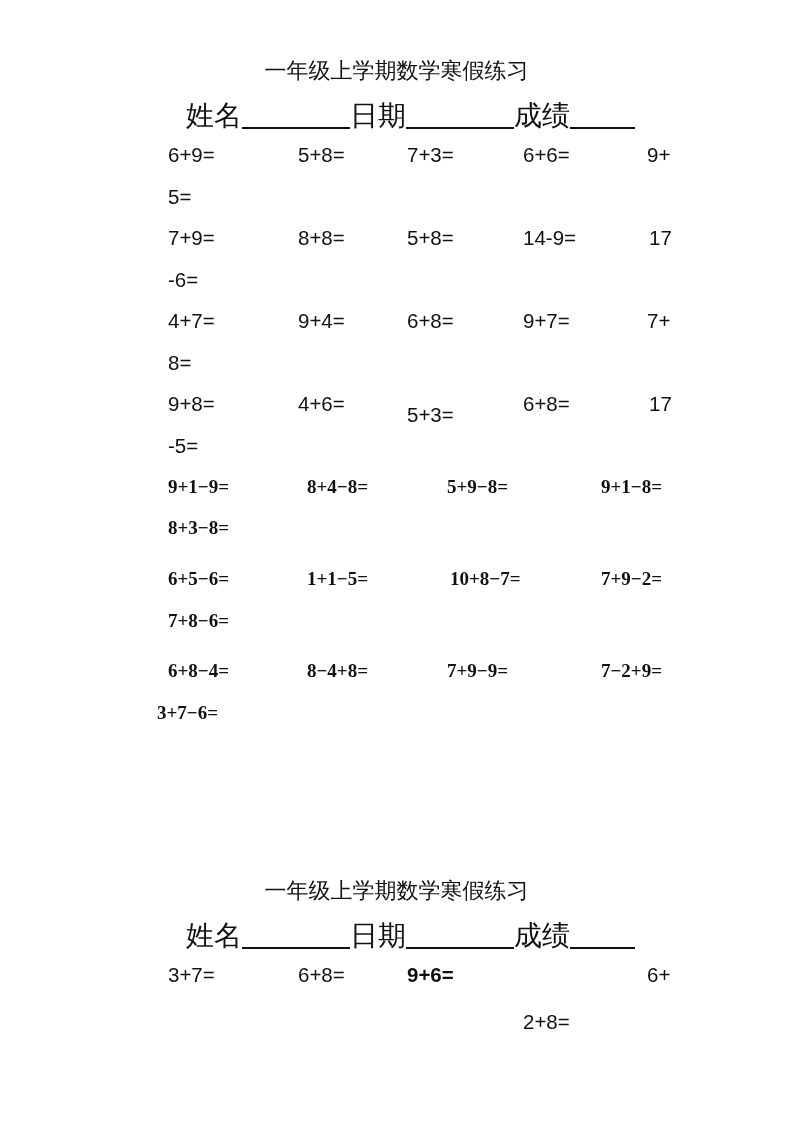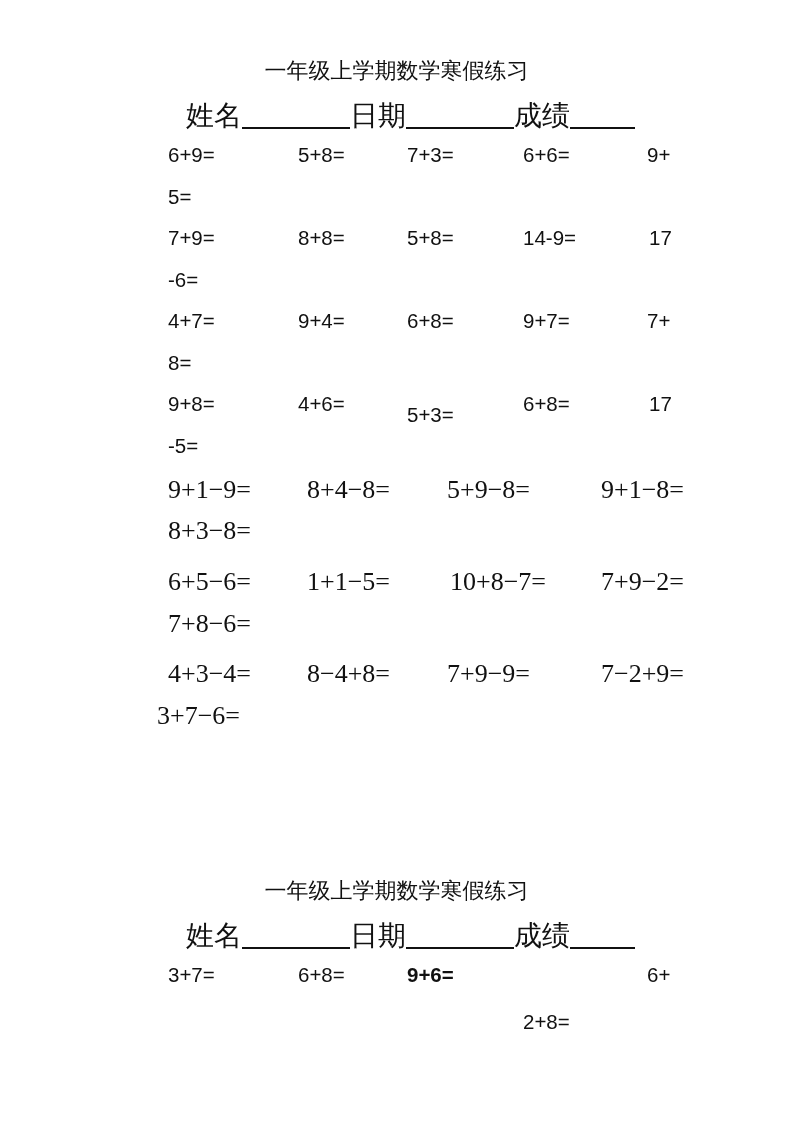--- a/index.html
+++ b/index.html
@@ -2,21 +2,21 @@
 <html><head>
   <meta charset="utf-8">
   <style>
     html, body { margin: 0; padding: 0; background: #ffffff; }
     body { width: 793px; height: 1122px; position: relative; overflow: hidden; color: #111111; }
     .abs { position: absolute; white-space: nowrap; line-height: 1; }
     .title { font-family: "DejaVu Sans", sans-serif; font-size: 22px; left: 0; width: 793px; text-align: center; }
     .info { font-family: Liberation Serif, serif; font-size: 28px; display: flex; align-items: flex-end; }
     .info .blank { display: inline-block; border-bottom: 2px solid #111; height: 20px; margin-bottom: 1px; }
     .sans { font-family: "Liberation Sans", sans-serif; font-size: 20.5px; }
-    .serif { font-family: "Liberation Serif", serif; font-size: 26px; }
+    .serif { font-family: "Liberation Serif", serif; font-size: 19px; font-weight: bold; }
   </style>
 </head>
 <body>
 
 <div class="abs title" style="top:60px;">一年级上学期数学寒假练习</div>
 
 <div class="abs info" style="left:186px; top:102px;">
   <span>姓名</span>
   <span class="blank" style="width:108px;"></span>
   <span>日期</span>
@@ -68,21 +68,21 @@
 
   <span class="abs serif" style="left:168px; top:518px;">8+3−8=</span>
 
   <span class="abs serif" style="left:168px; top:569px;">6+5−6=</span>
   <span class="abs serif" style="left:307px; top:569px;">1+1−5=</span>
   <span class="abs serif" style="left:450px; top:569px;">10+8−7=</span>
   <span class="abs serif" style="left:601px; top:569px;">7+9−2=</span>
 
   <span class="abs serif" style="left:168px; top:611px;">7+8−6=</span>
 
-  <span class="abs serif" style="left:168px; top:661px;">4+3−4=</span>
+  <span class="abs serif" style="left:168px; top:661px;">6+8−4=</span>
   <span class="abs serif" style="left:307px; top:661px;">8−4+8=</span>
   <span class="abs serif" style="left:447px; top:661px;">7+9−9=</span>
   <span class="abs serif" style="left:601px; top:661px;">7−2+9=</span>
 
   <span class="abs serif" style="left:157px; top:703px;">3+7−6=</span>
 </div>
 
 <div class="abs title" style="top:880px;">一年级上学期数学寒假练习</div>
 
 <div class="abs info" style="left:186px; top:922px;">

